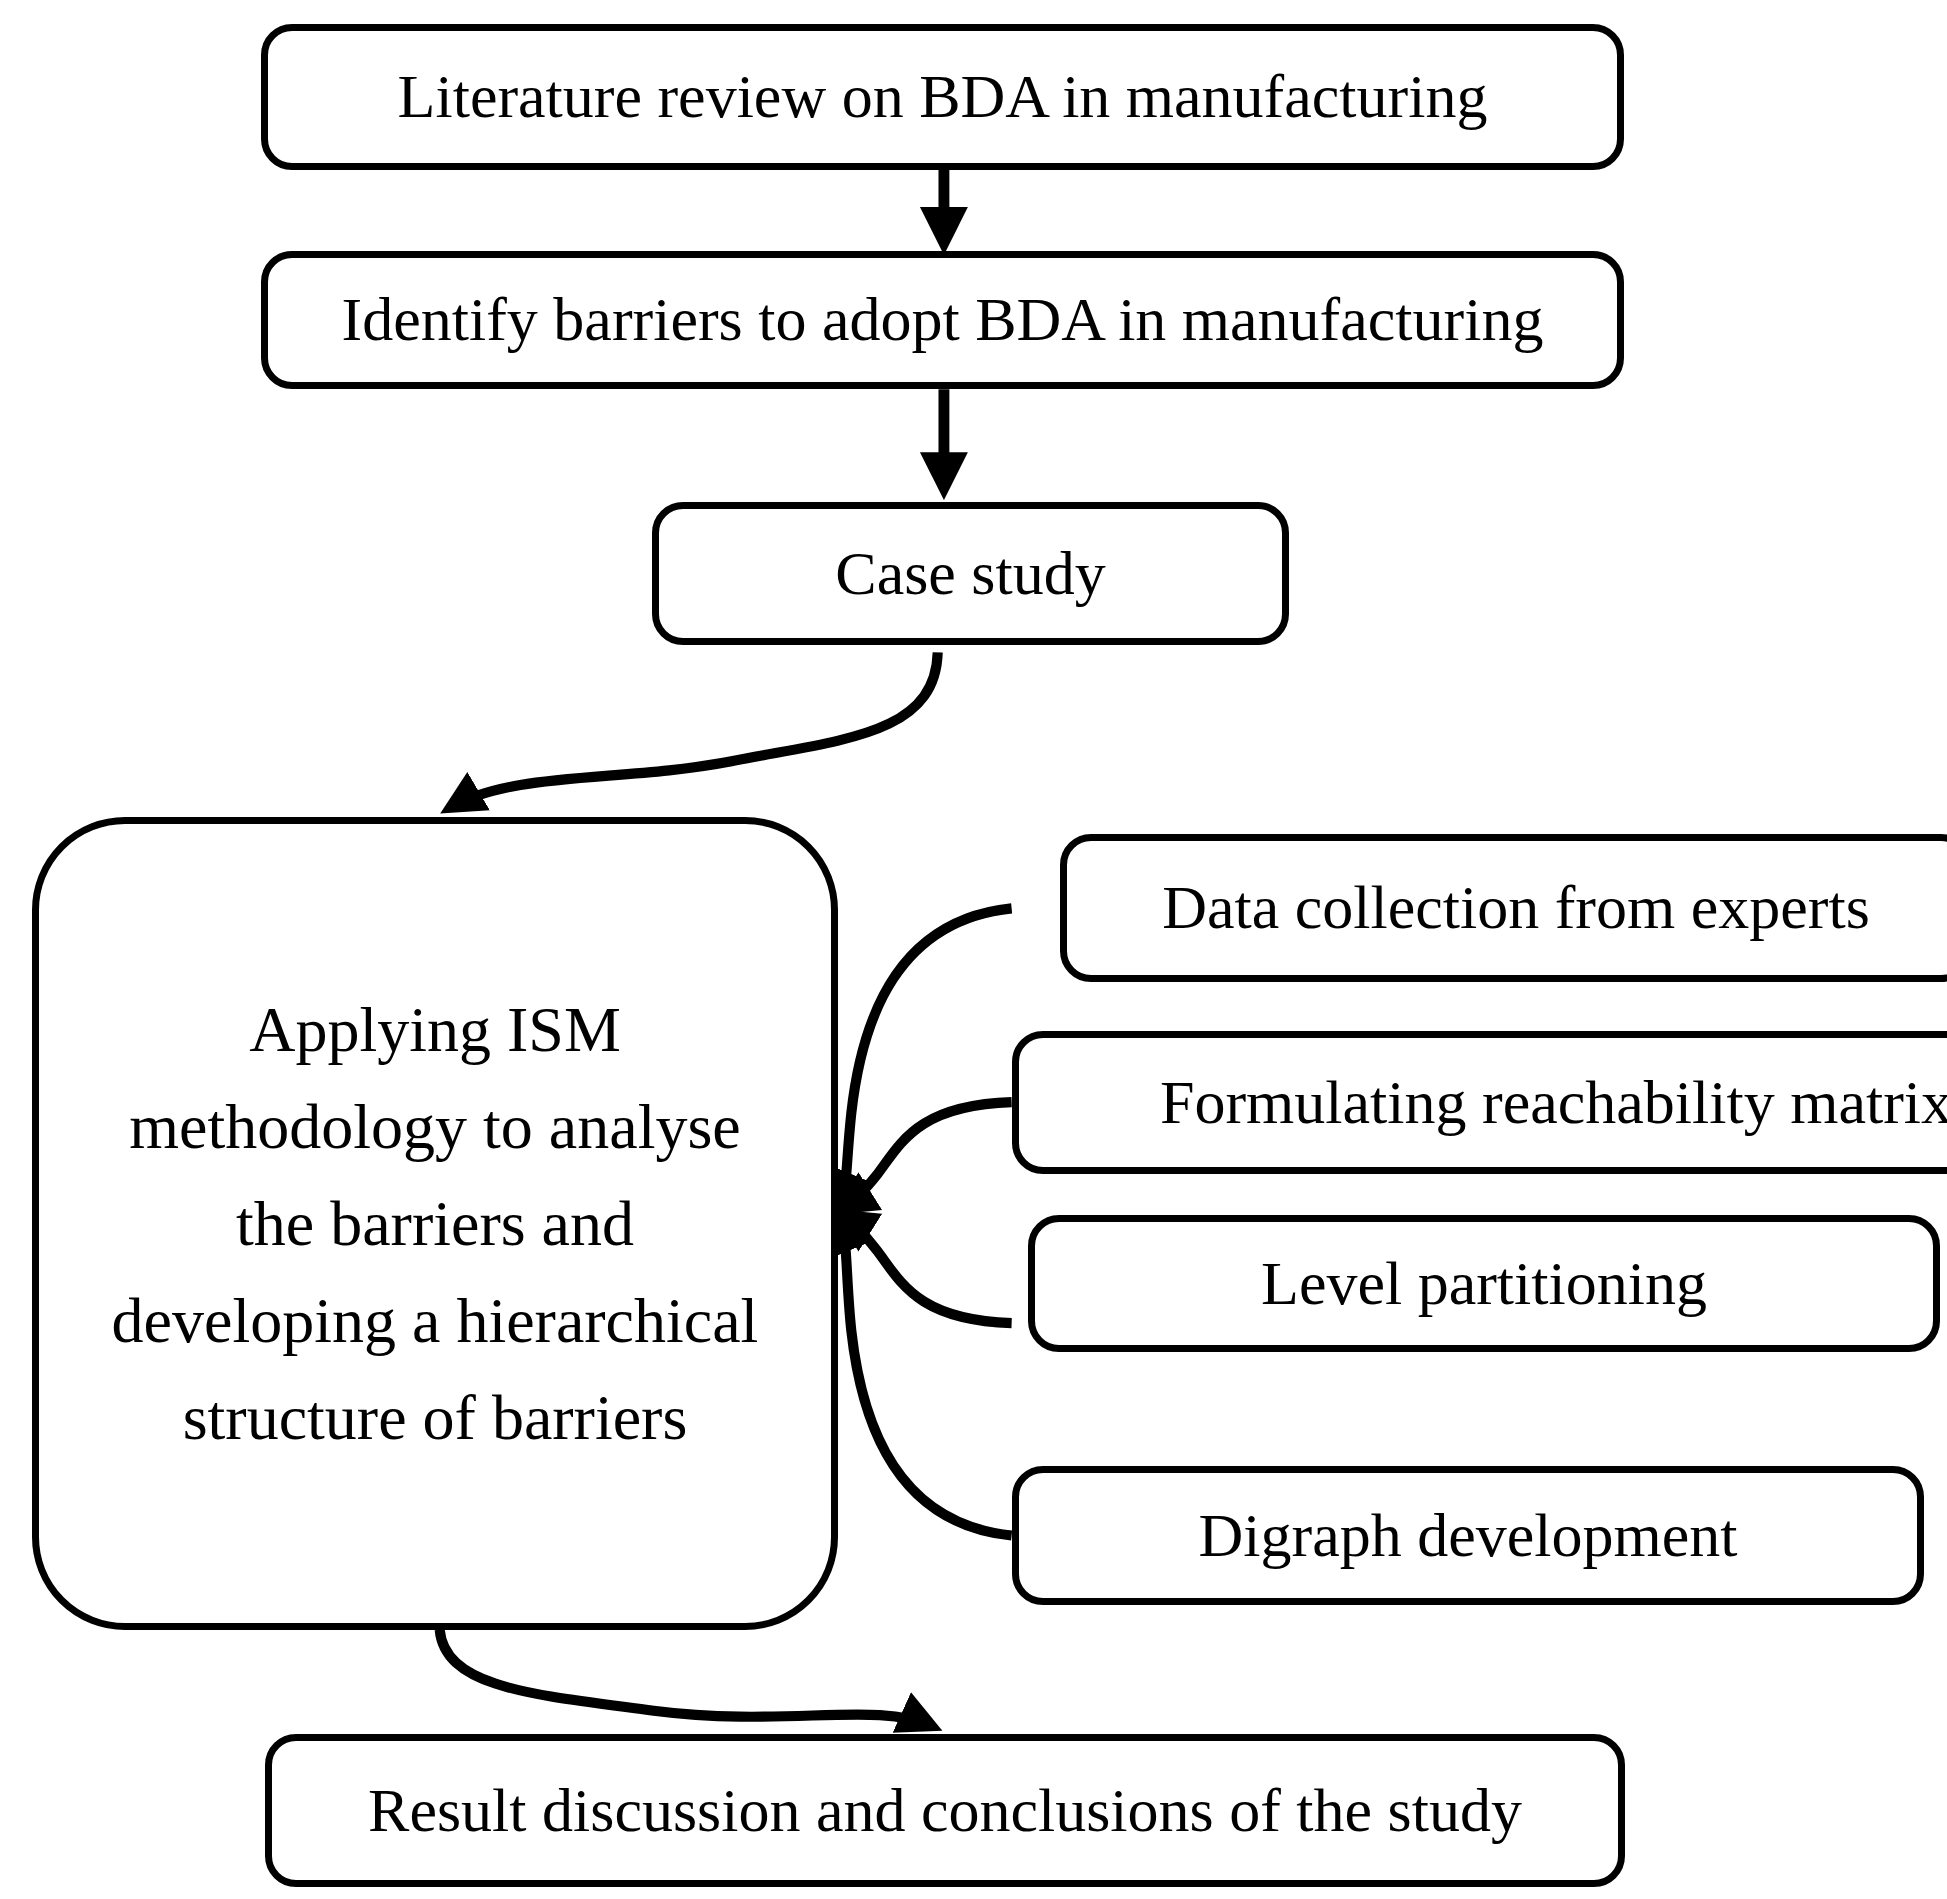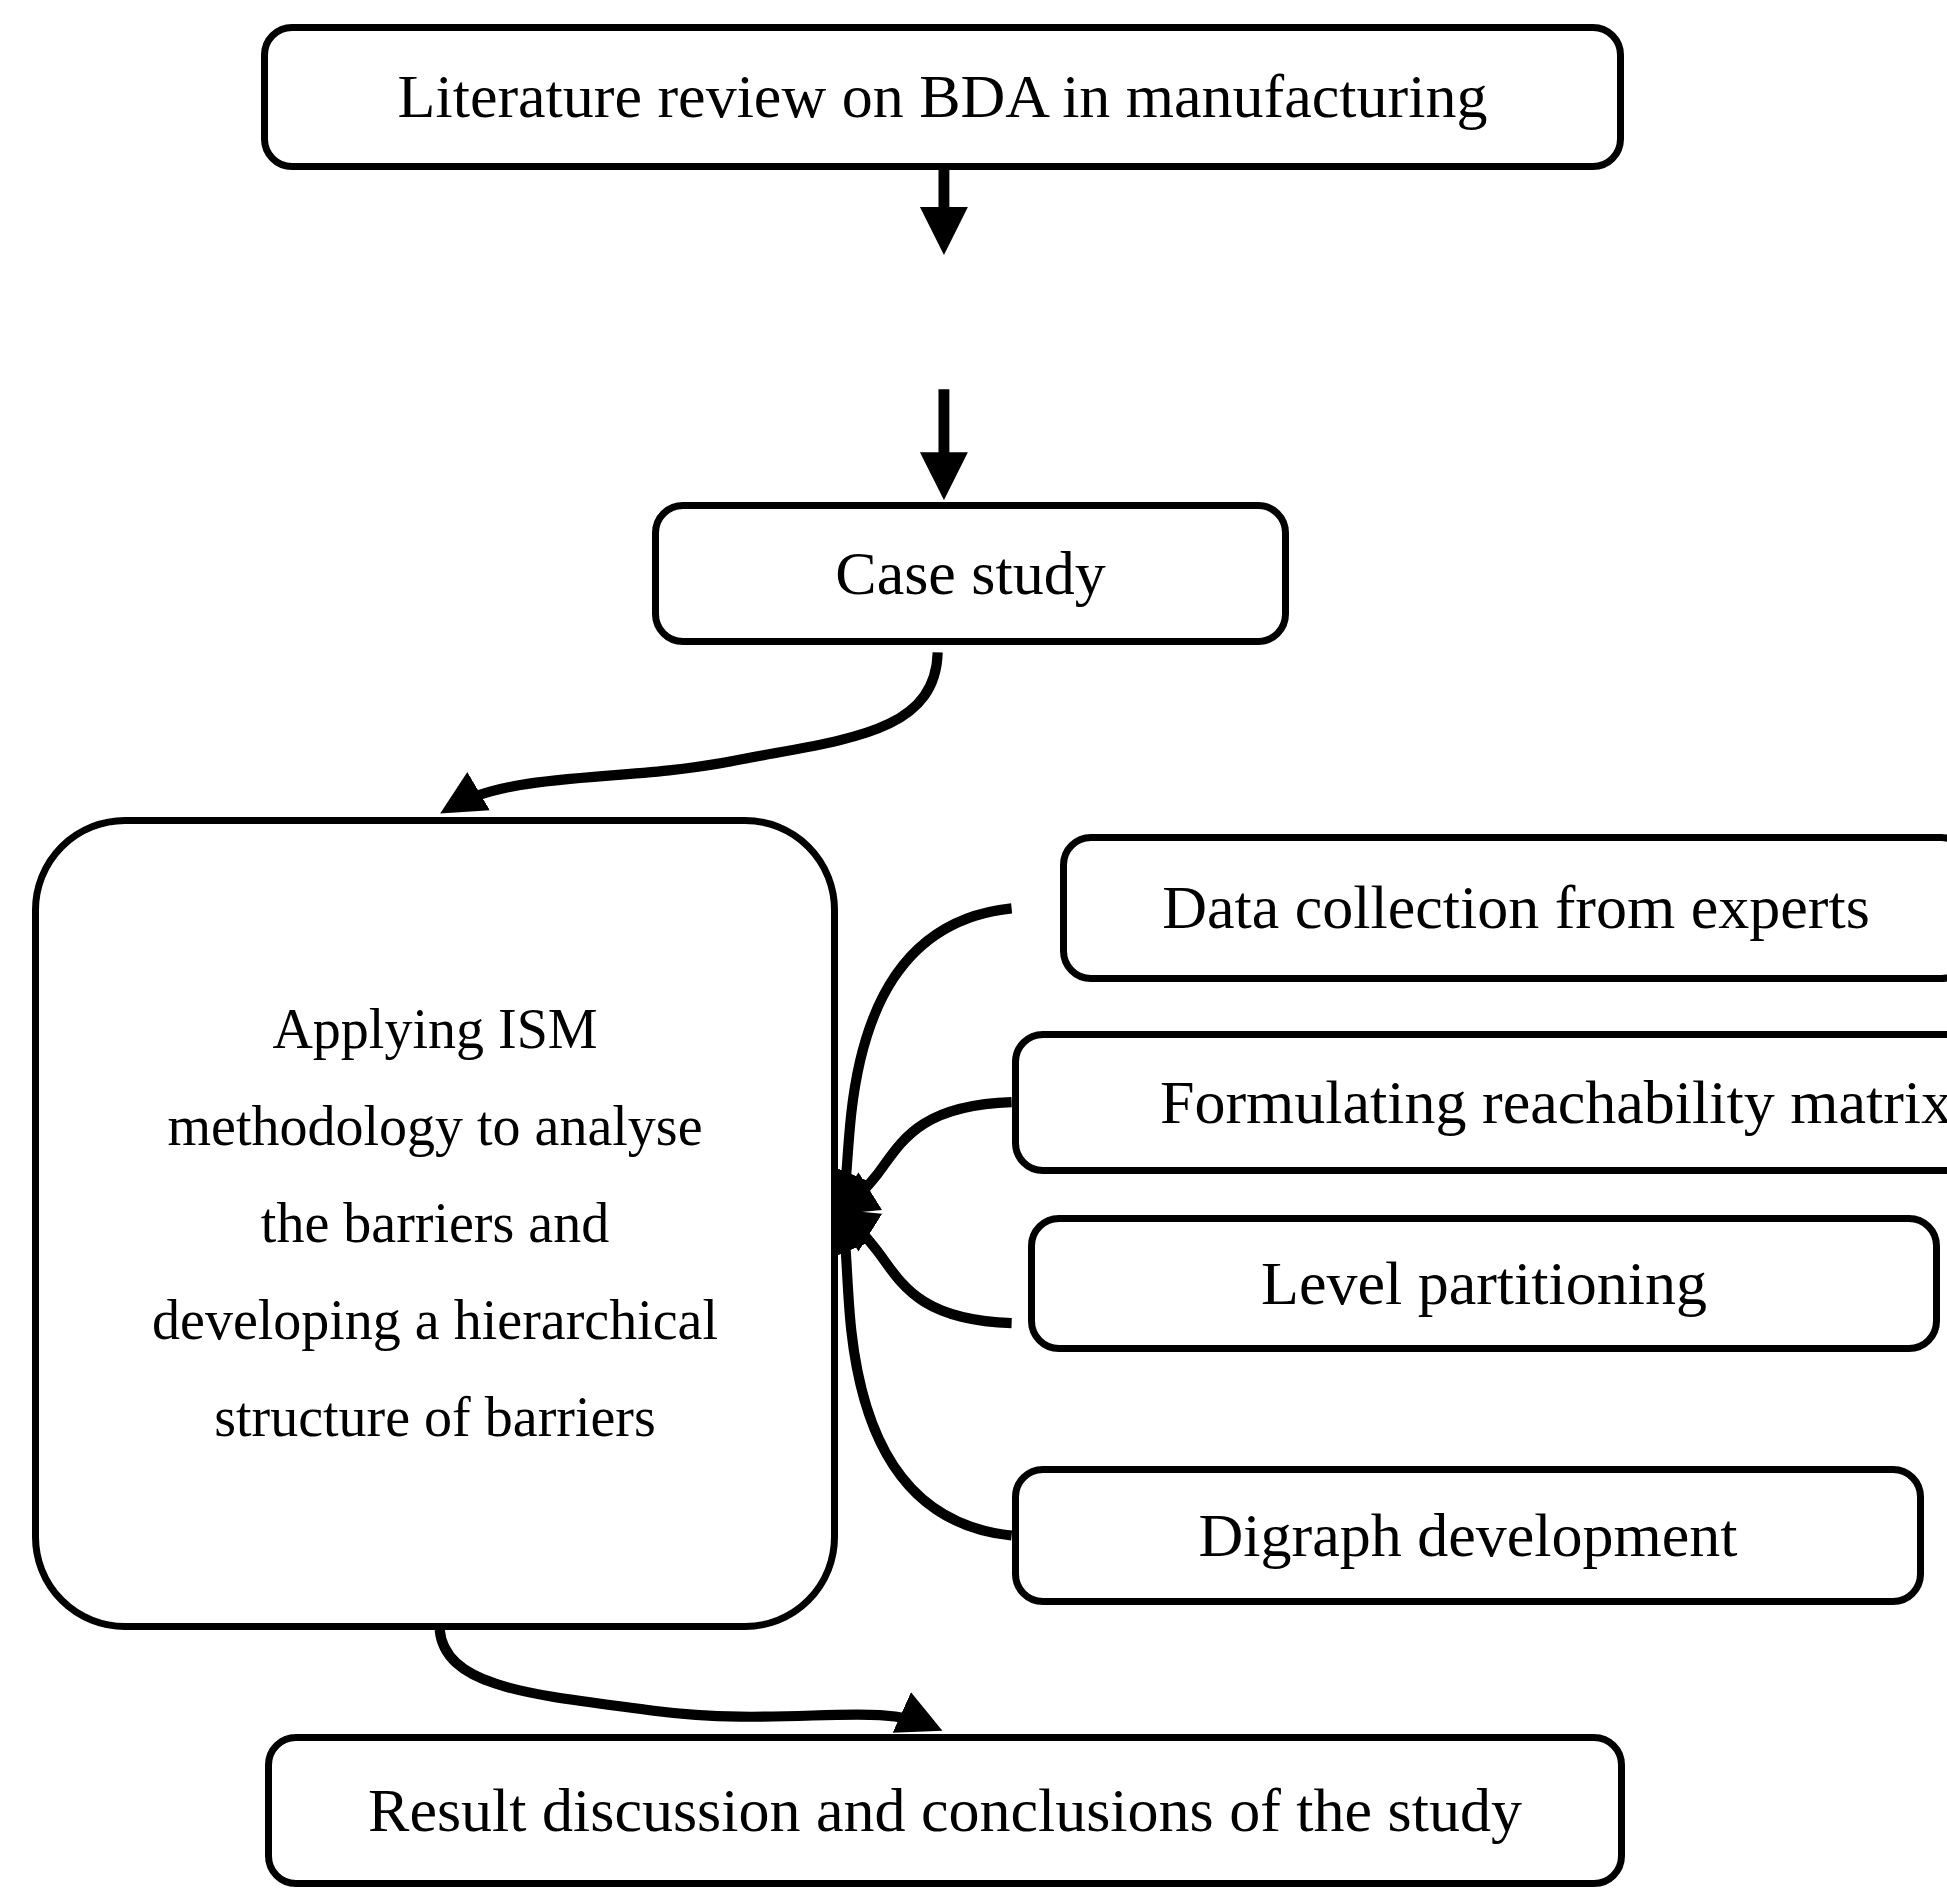--- a/index.html
+++ b/index.html
@@ -30,21 +30,21 @@
     text-align: center;
   }
   .node .label {
     font-size: 62px;
     line-height: 1.25;
     white-space: nowrap;
     color: #000000;
   }
   .node .label.multiline {
     white-space: pre-line;
-    font-size: 56px;
+    font-size: 64px;
     line-height: 97px;
   }
   
   .n-lit    { left: 261px;  top: 11.7px;   width: 1363px; height: 146px; margin-top: 12px; }
   .n-ident  { left: 261px;  top: 251px;  width: 1363px; height: 138px; }
   .n-case   { left: 652px;  top: 502px;  width: 637px;  height: 143px; font-family: Liberation Serif, serif; }
   .n-ism    { left: 32px;   top: 817px; width: 806px; height: 813px; border-radius: 93px; }
   .n-data   { left: 1012px; top: 834px; width: 912px; height: 148px; margin-left: 48px; }
   .n-reach  { left: 1012px; top: 1031px; width: 1088px; height: 143px; }
   .n-level  { left: 1012px; top: 1215px; width: 912px; height: 137px; margin-left: 16px; }
@@ -77,20 +77,23 @@
 
     <path d="M 1300 1973 C 1155 1958 1108 1835 1094 1710 C 1087 1645 1089 1587 1080 1565" fill="none" stroke="#000000" stroke-width="13" marker-end="url(#ah)"></path>
 
     <path d="M 565 2094 C 572 2170 690 2178 840 2198 C 1010 2220 1125 2185 1198 2218" fill="none" stroke="#000000" stroke-width="13" marker-end="url(#ah)"></path>
   </svg>
 
   <div class="node n-lit">
     <span class="label">Literature review on BDA in manufacturing</span>
   </div>
 
+  <div class="node n-ident">
+    <span class="label">Identify barriers to adopt BDA in manufacturing</span>
+  </div>
 
   <div class="node n-case">
     <span class="label">Case study</span>
   </div>
 
   <div class="node n-ism">
     <span class="label multiline">Applying ISM
 methodology to analyse
 the barriers and
 developing a hierarchical

